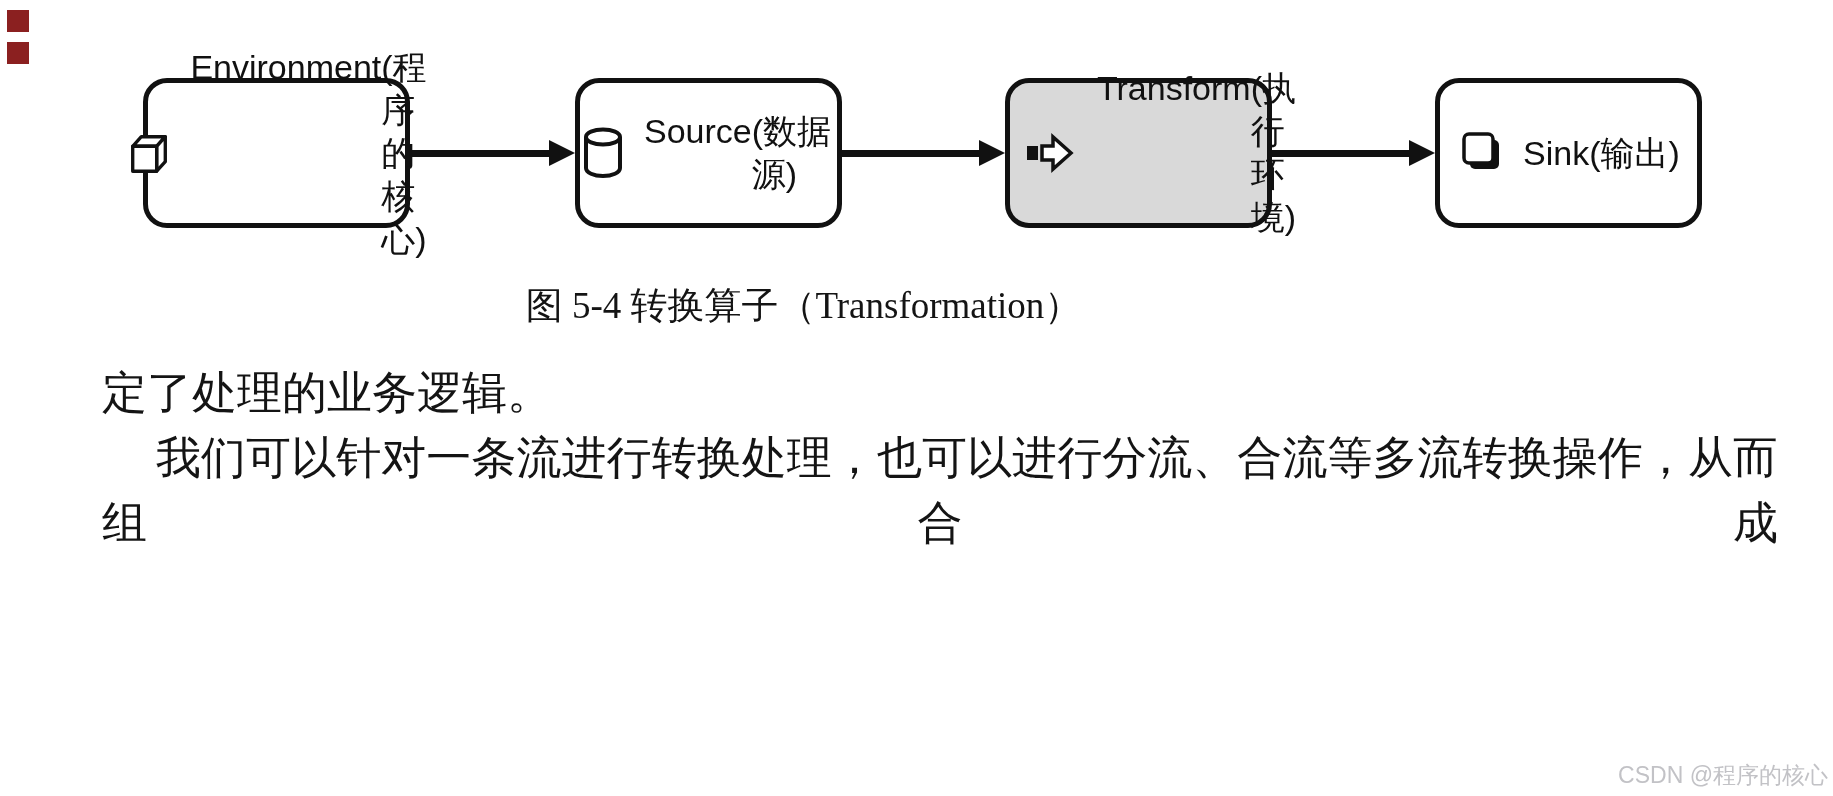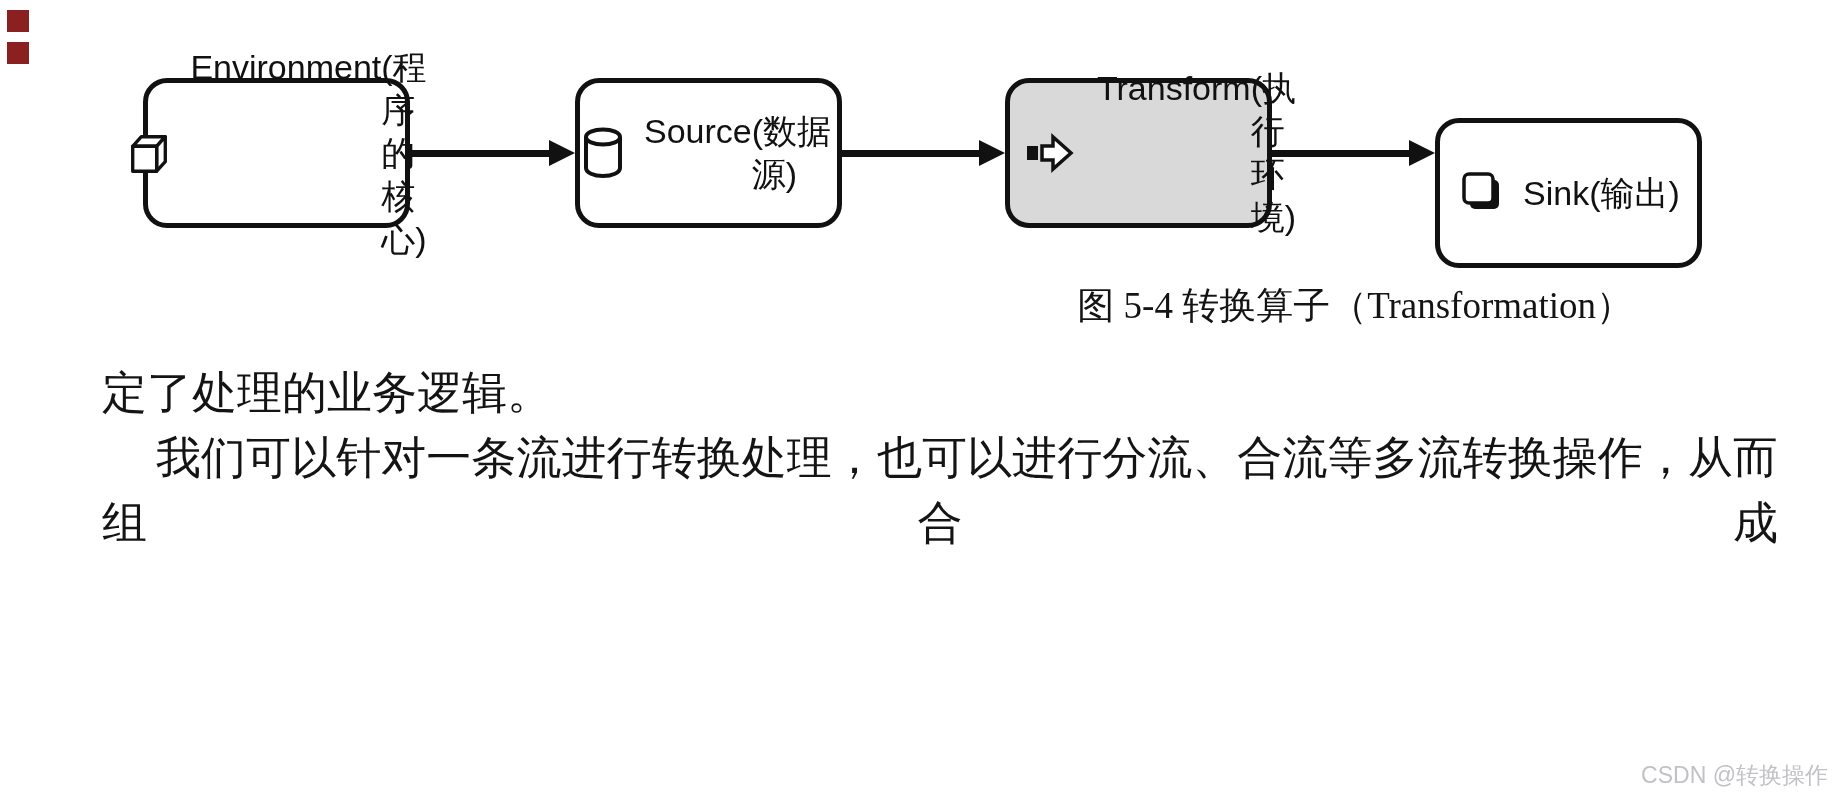--- a/index.html
+++ b/index.html
@@ -16,35 +16,35 @@
         border:5px solid #111;border-radius:24px;background:#ffffff;
         display:flex;align-items:center;justify-content:center;gap:18px;}
   .nicon{display:flex;align-items:center;}
   .nicon svg{display:block;}
   .ntext{display:flex;align-items:flex-start;
          font-size:34px;line-height:43px;color:#111;}
 
   .n1{left:143px;}
   .n2{left:575px;}
   .n3{left:1005px;}
-  .n4{left:1435px;margin-top:40px;}
+  .n4{left:1435px;}
 
   
   .arrow{position:absolute;top:150px;height:7px;background:#111;}
   .arrow::after{content:"";position:absolute;right:-25px;top:-10px;width:0;height:0;
                 border-left:26px solid #111;border-top:13px solid transparent;
                 border-bottom:13px solid transparent;}
   .a1{left:410px;width:140px;}
   .a2{left:842px;width:138px;}
   .a3{left:1272px;width:138px;}
 
   
-  .caption{position:absolute;left:0;top:281px;width:1607px;text-align:right;
+  .caption{position:absolute;left:0;top:281px;width:1607px;text-align:center;
            font-family:"Liberation Serif","DejaVu Serif",serif;
-           font-size:37px;color:#141414;padding-left:26px;}
+           font-size:37px;color:#141414;}
 
   
   .bodytext{position:absolute;left:102px;top:361px;width:1676px;
             font-family:"Liberation Serif","DejaVu Serif",serif;
             font-size:45px;line-height:65px;color:#141414;}
   .tline{text-align:justify;text-align-last:justify;}
   .tline.indent{text-indent:54px;}
   .tline.pend{text-align:left;text-align-last:left;}
 
   
@@ -118,15 +118,15 @@
     </span>
   </div>
 
   <div class="caption">图 5-4  转换算子（Transformation）</div>
 
   <div class="bodytext">
       <div class="tline pend">定了处理的业务逻辑。</div>
       <div class="tline indent">我们可以针对一条流进行转换处理，也可以进行分流、合流等多流转换操作，从而组合成</div>
     </div>
 
-  <div class="watermark" style="color: rgb(194, 194, 198);">CSDN @转换操作</div>
+  <div class="watermark" style="color: rgb(194, 194, 198);">CSDN @程序的核心</div>
 
 </div>
 
 </body></html>

